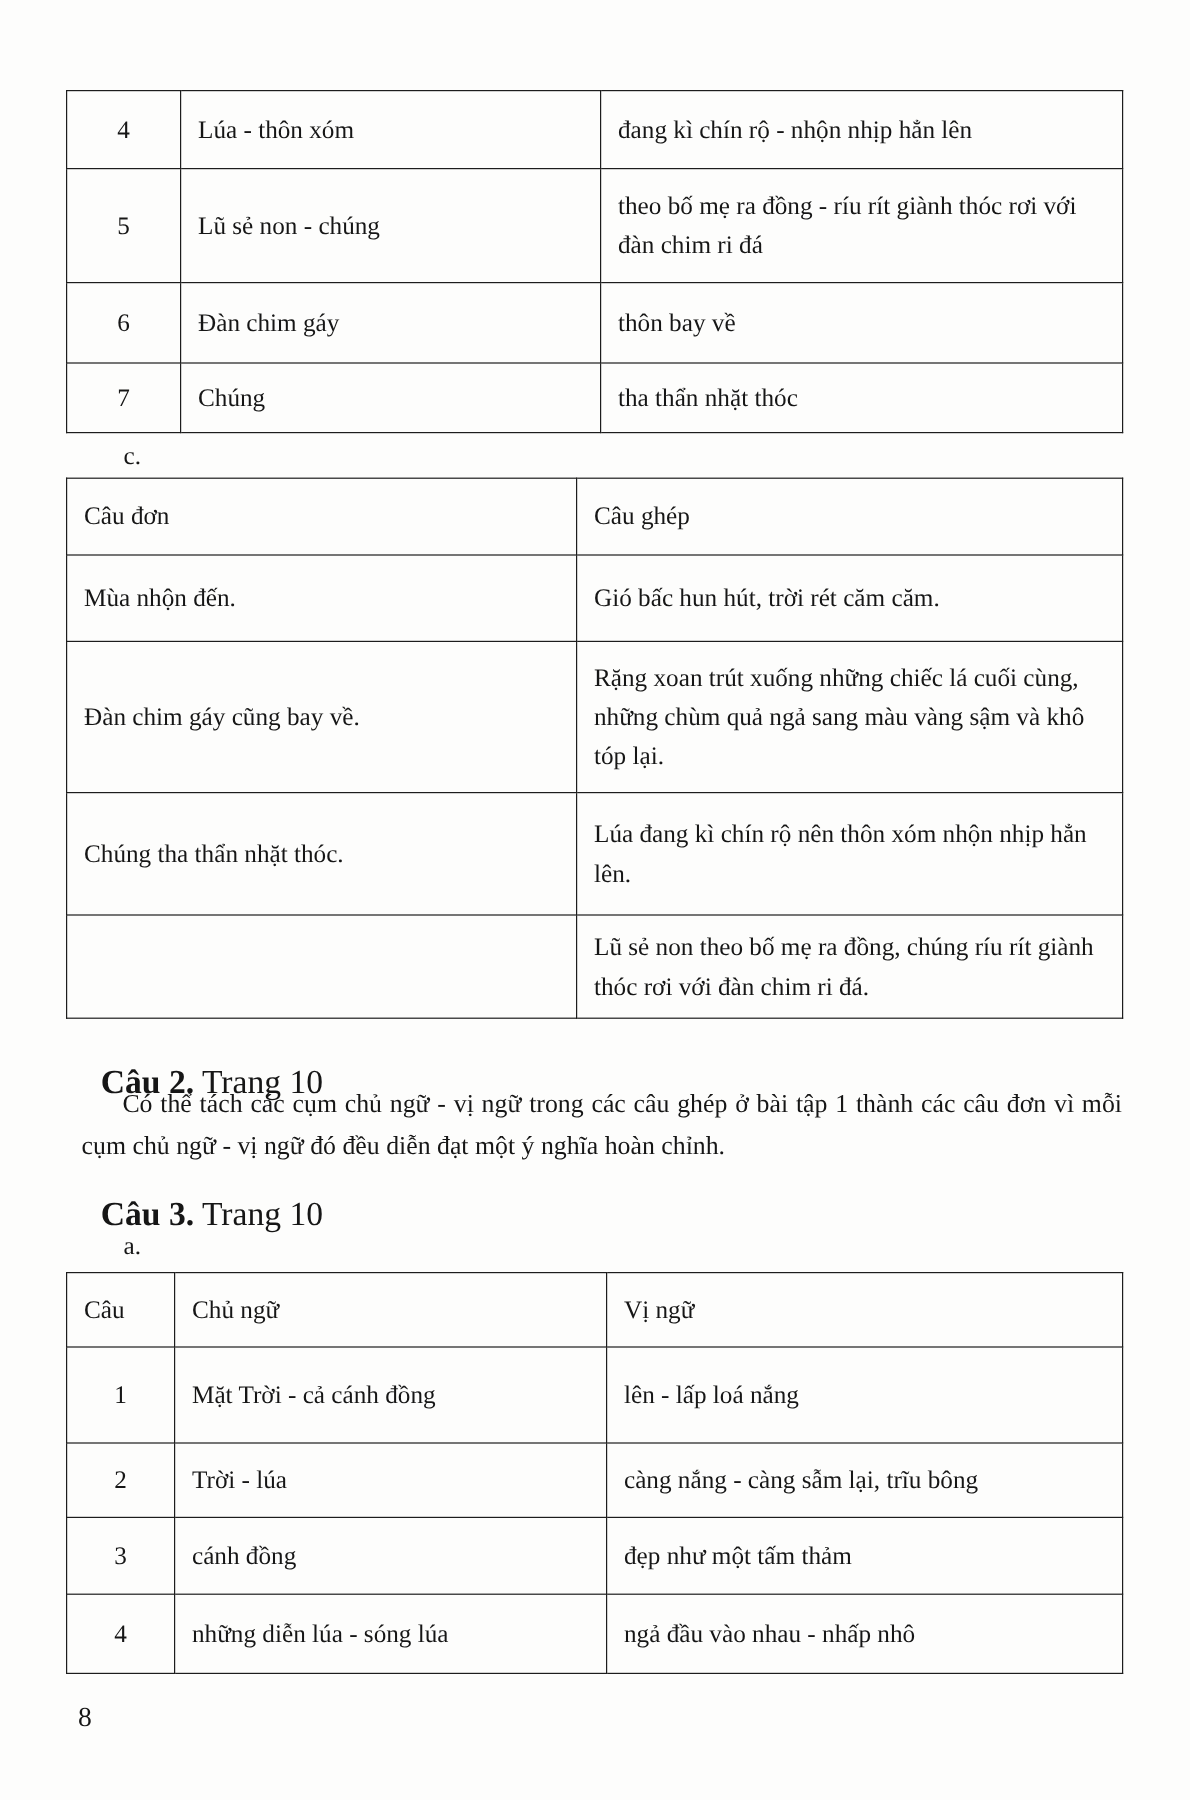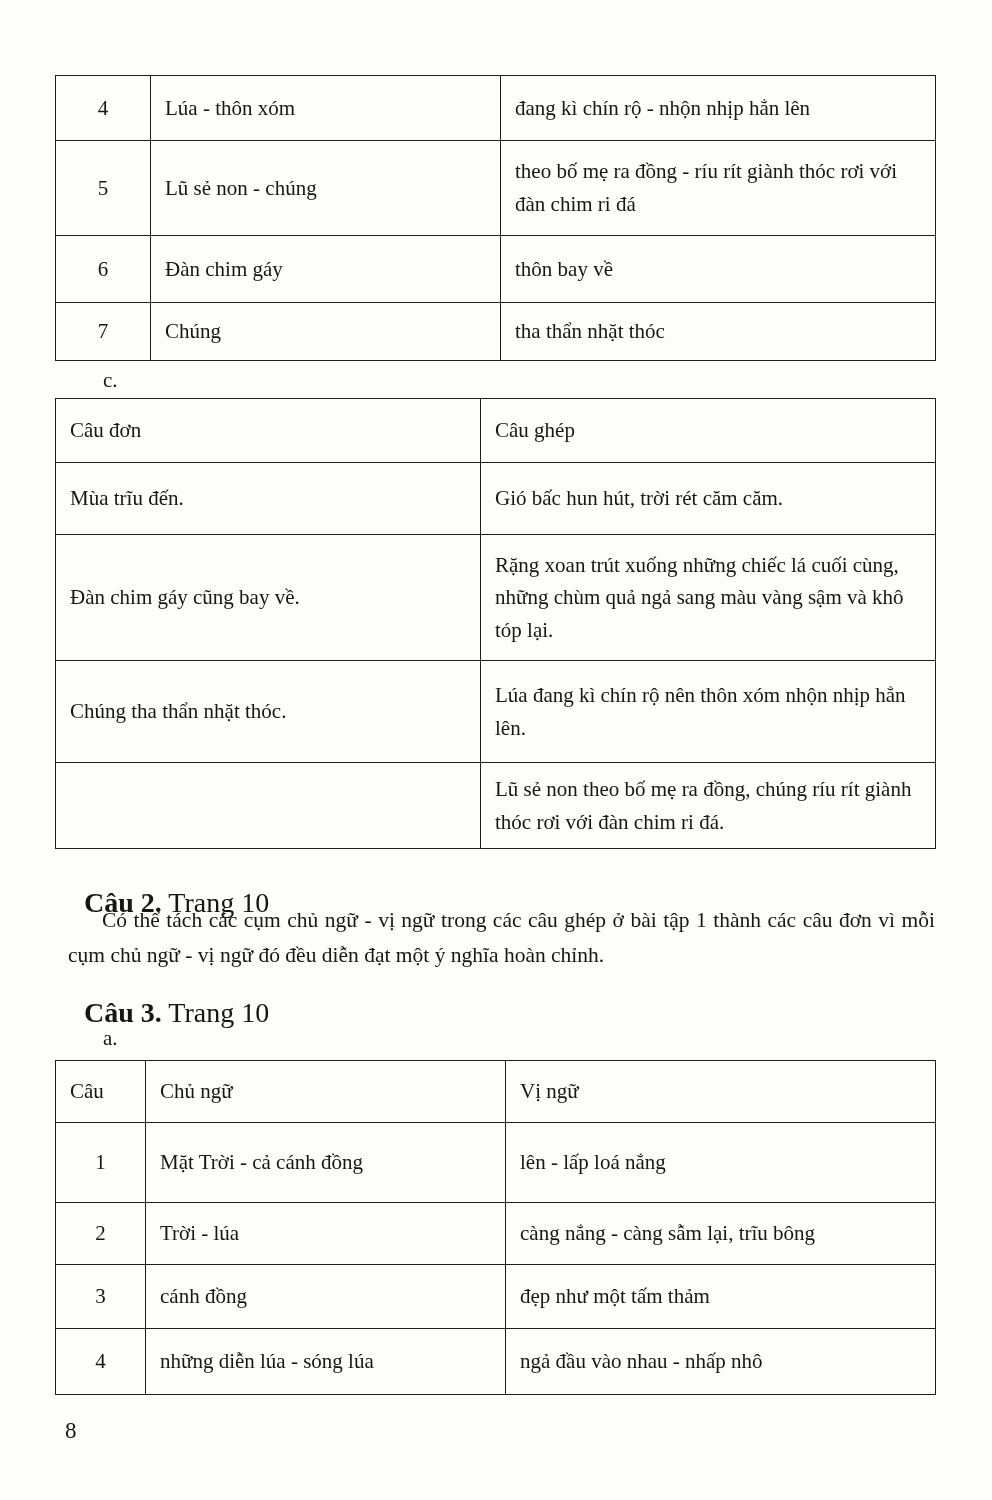--- a/index.html
+++ b/index.html
@@ -83,21 +83,21 @@
     <colgroup>
         <col style="width:425px">
         <col style="width:455px">
       </colgroup>
     <tbody>
       <tr style="height:64px">
         <td>Câu đơn</td>
         <td>Câu ghép</td>
       </tr>
       <tr style="height:72px">
-        <td>Mùa trĩu đến.</td>
+        <td>Mùa nhộn đến.</td>
         <td>Gió bấc hun hút, trời rét căm căm.</td>
       </tr>
       <tr style="height:126px">
         <td>Đàn chim gáy cũng bay về.</td>
         <td>Rặng xoan trút xuống những chiếc lá cuối cùng, những chùm quả ngả sang màu vàng sậm và khô tóp lại.</td>
       </tr>
       <tr style="height:102px">
         <td>Chúng tha thẩn nhặt thóc.</td>
         <td>Lúa đang kì chín rộ nên thôn xóm nhộn nhịp hẳn lên.</td>
       </tr>

